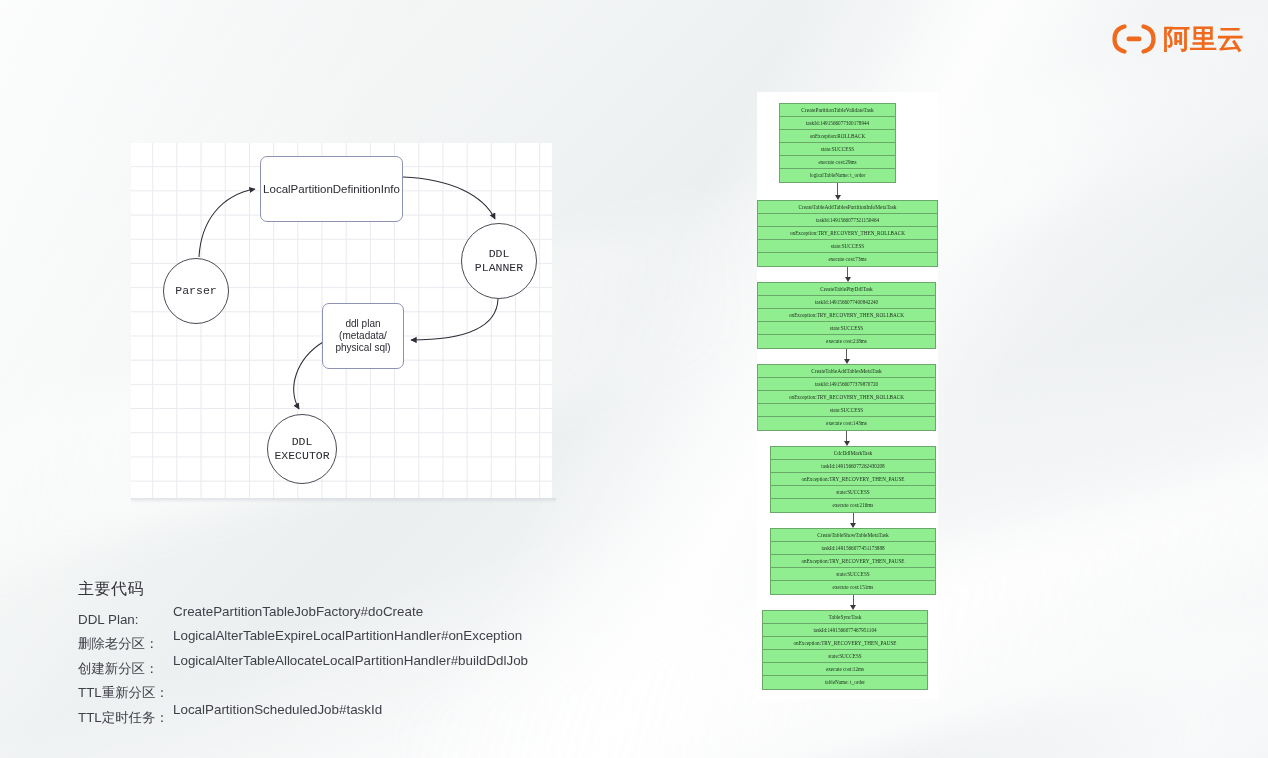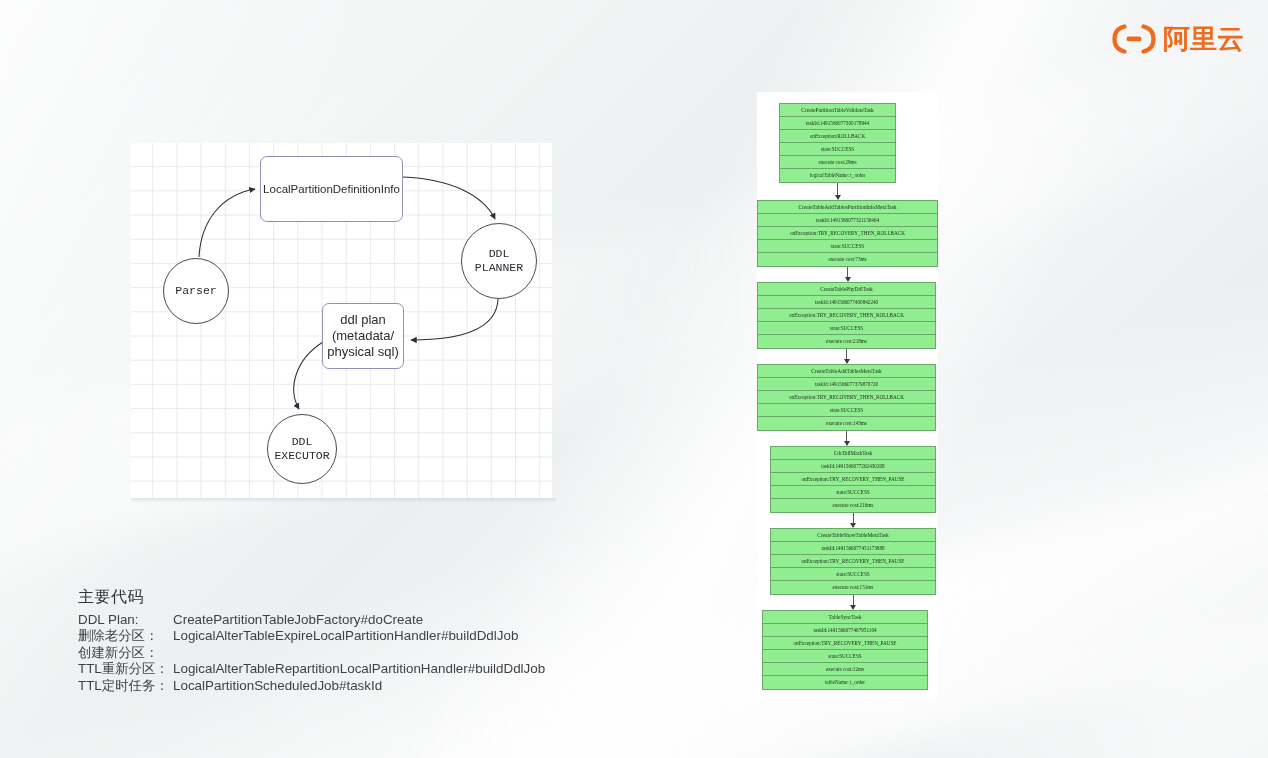--- a/index.html
+++ b/index.html
@@ -103,47 +103,46 @@
     border: 1px solid #4a4a55;
     border-radius: 50%;
     background: #ffffff;
     font-family: Liberation Mono, monospace;
   }
   .node .lbl { line-height: 1.22; white-space: pre-line; }
 
   #n-lpdi { left: 129px; top: 13px; width: 143px; height: 66px; font-size: 11.5px; }
   #n-parser { left: 32px; top: 115px; width: 66px; height: 66px; font-size: 11.5px; }
   #n-planner { left: 330px; top: 80px; width: 76px; height: 76px; font-size: 11.5px; }
-  #n-ddlplan { left: 191px; top: 160px; width: 82px; height: 66px; font-size: 13px; }
+  #n-ddlplan { left: 191px; top: 160px; width: 82px; height: 66px; font-size: 10px; }
   #n-executor { left: 136px; top: 271px; width: 70px; height: 70px; font-size: 11.5px; }
 
   
   #codeblock {
     position: absolute;
     left: 78px;
     top: 579px;
     color: #3d3d46;
     font-family: "Liberation Sans", sans-serif;
   }
   #codeblock .heading {
     font-size: 16px;
     font-weight: 400;
     color: #333339;
     margin-bottom: 4px;
     letter-spacing: .5px;
-    margin-top: 8px;
   }
   #codeblock .row {
     display: flex;
     font-size: 13.4px;
     line-height: 16.4px;
     color: #3f3f48;
     white-space: nowrap;
   }
-  #codeblock .row .k { width: 95px; flex: none; }
+  #codeblock .row .k { width: 95px; flex: none; margin-top: 8px; }
   #codeblock .row .v { }
 
   
   #flowpanel {
     position: absolute;
     left: 757px;
     top: 92px;
     width: 181px;
     height: 607px;
     background: #ffffff;
@@ -258,28 +257,28 @@
 
   <div id="codeblock">
     <div class="heading">主要代码</div>
 
     <div class="row">
       <span class="k">DDL Plan:</span>
       <span class="v">CreatePartitionTableJobFactory#doCreate</span>
     </div>
     <div class="row">
       <span class="k">删除老分区：</span>
-      <span class="v">LogicalAlterTableExpireLocalPartitionHandler#buildDdlJob</span>
+      <span class="v">LogicalAlterTableExpireLocalPartitionHandler#onException</span>
     </div>
     <div class="row">
       <span class="k">创建新分区：</span>
+      <span class="v">LogicalAlterTableAllocateLocalPartitionHandler#buildDdlJob</span>
     </div>
     <div class="row">
       <span class="k">TTL重新分区：</span>
-      <span class="v">LogicalAlterTableRepartitionLocalPartitionHandler#buildDdlJob</span>
     </div>
     <div class="row">
       <span class="k">TTL定时任务：</span>
       <span class="v">LocalPartitionScheduledJob#taskId</span>
     </div>
   </div>
 
   <div id="flowpanel">
       <div class="taskwrap" style="left: 22px; top: 11px; width: 117px;">
         <div class="taskbox">

